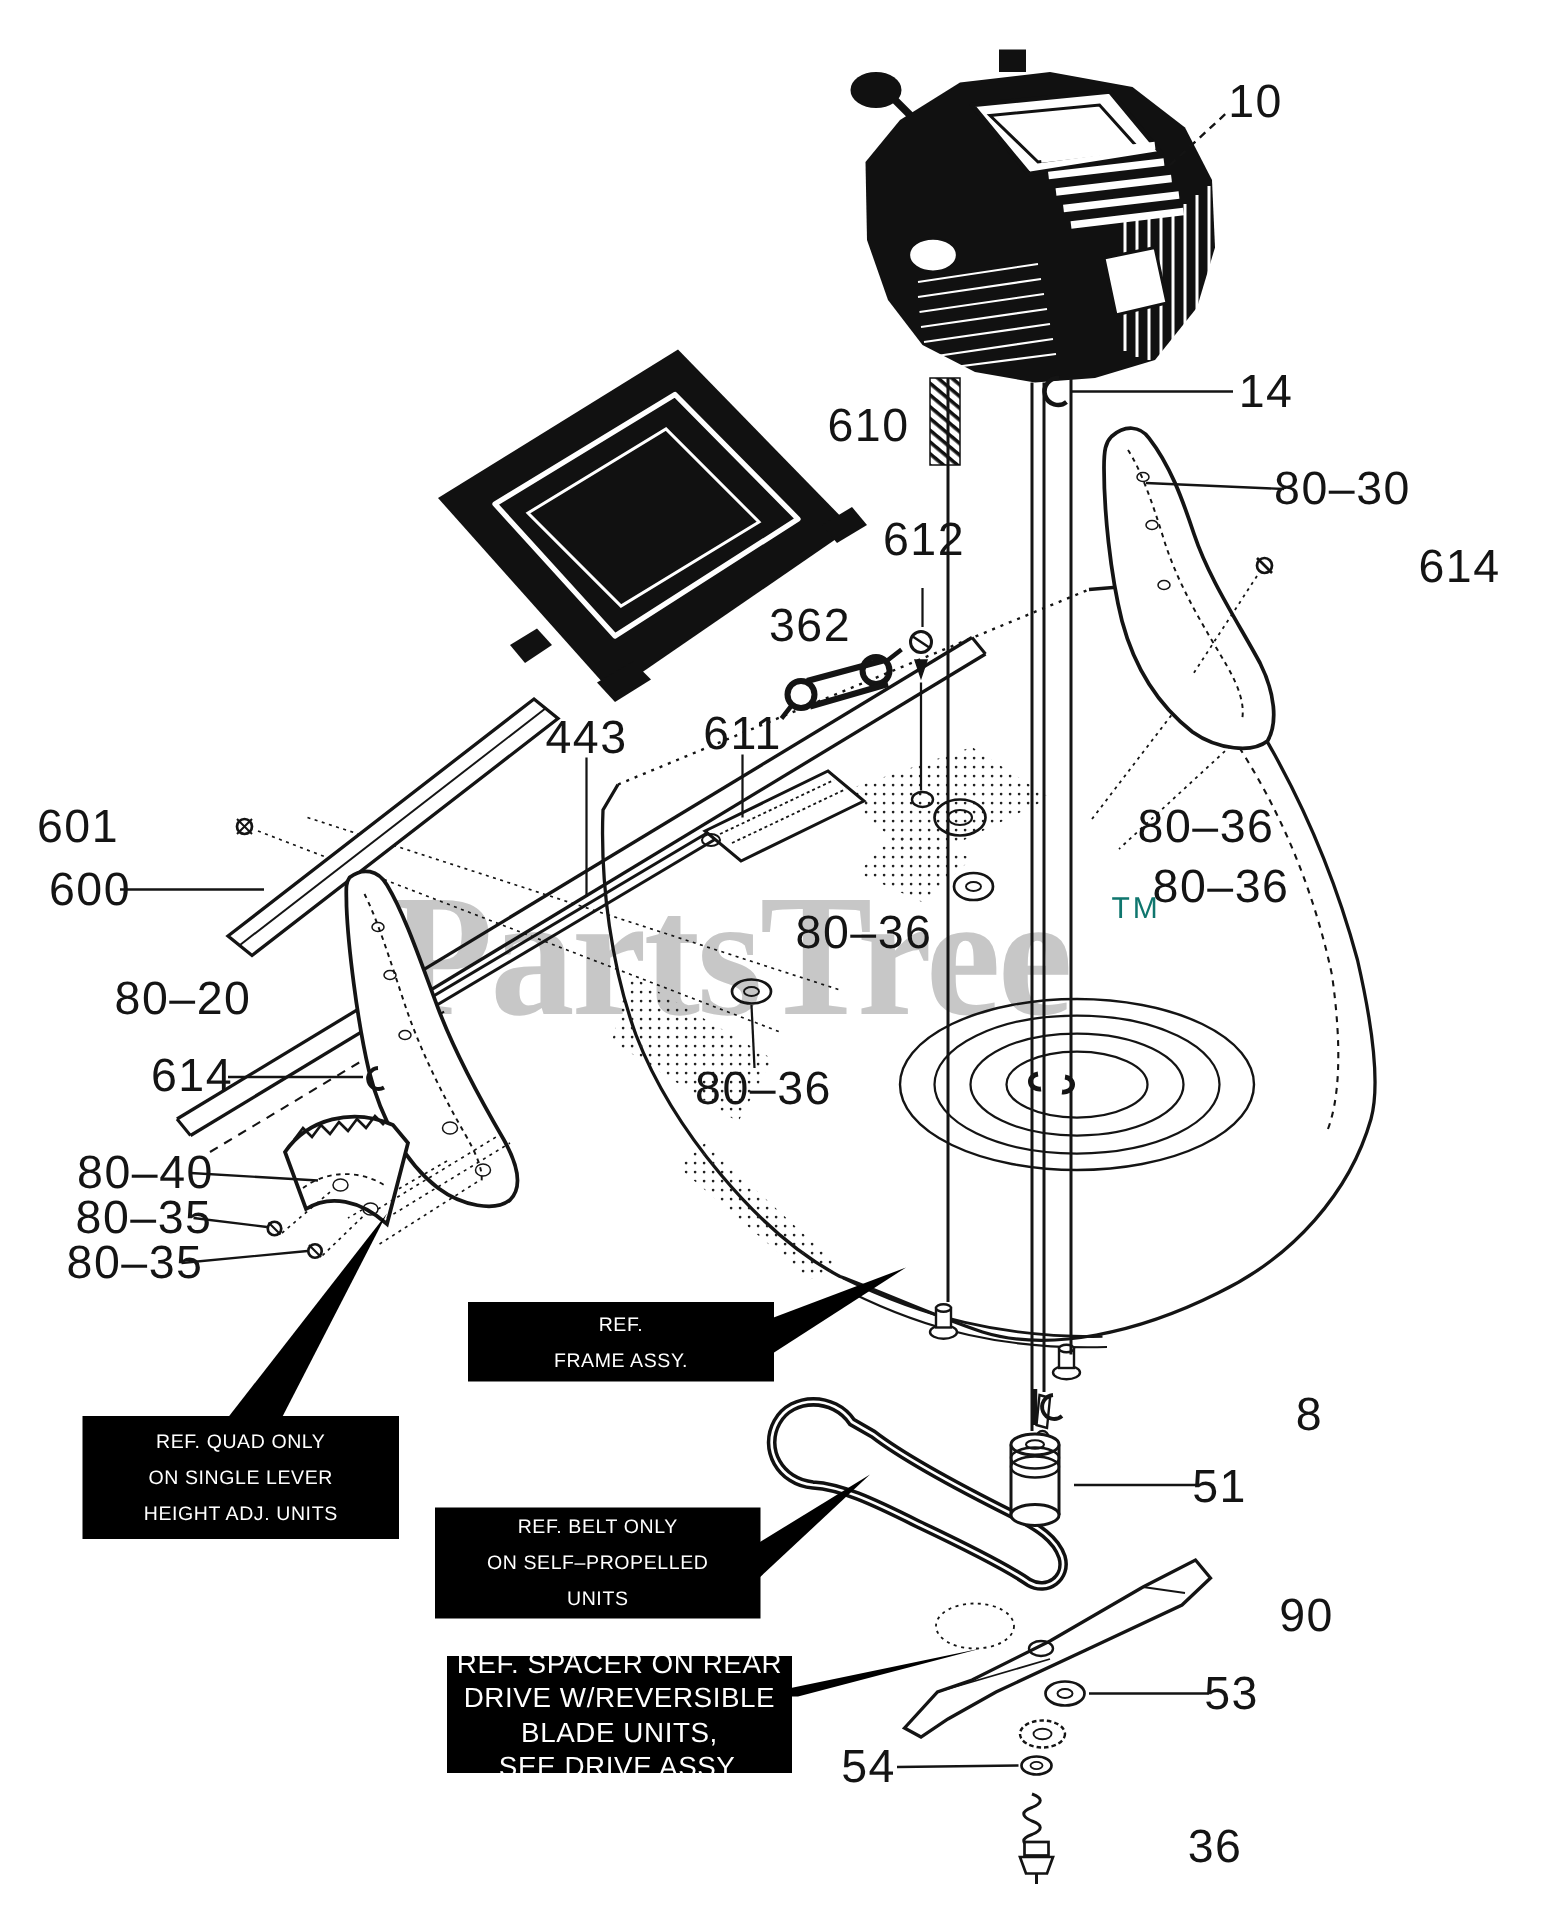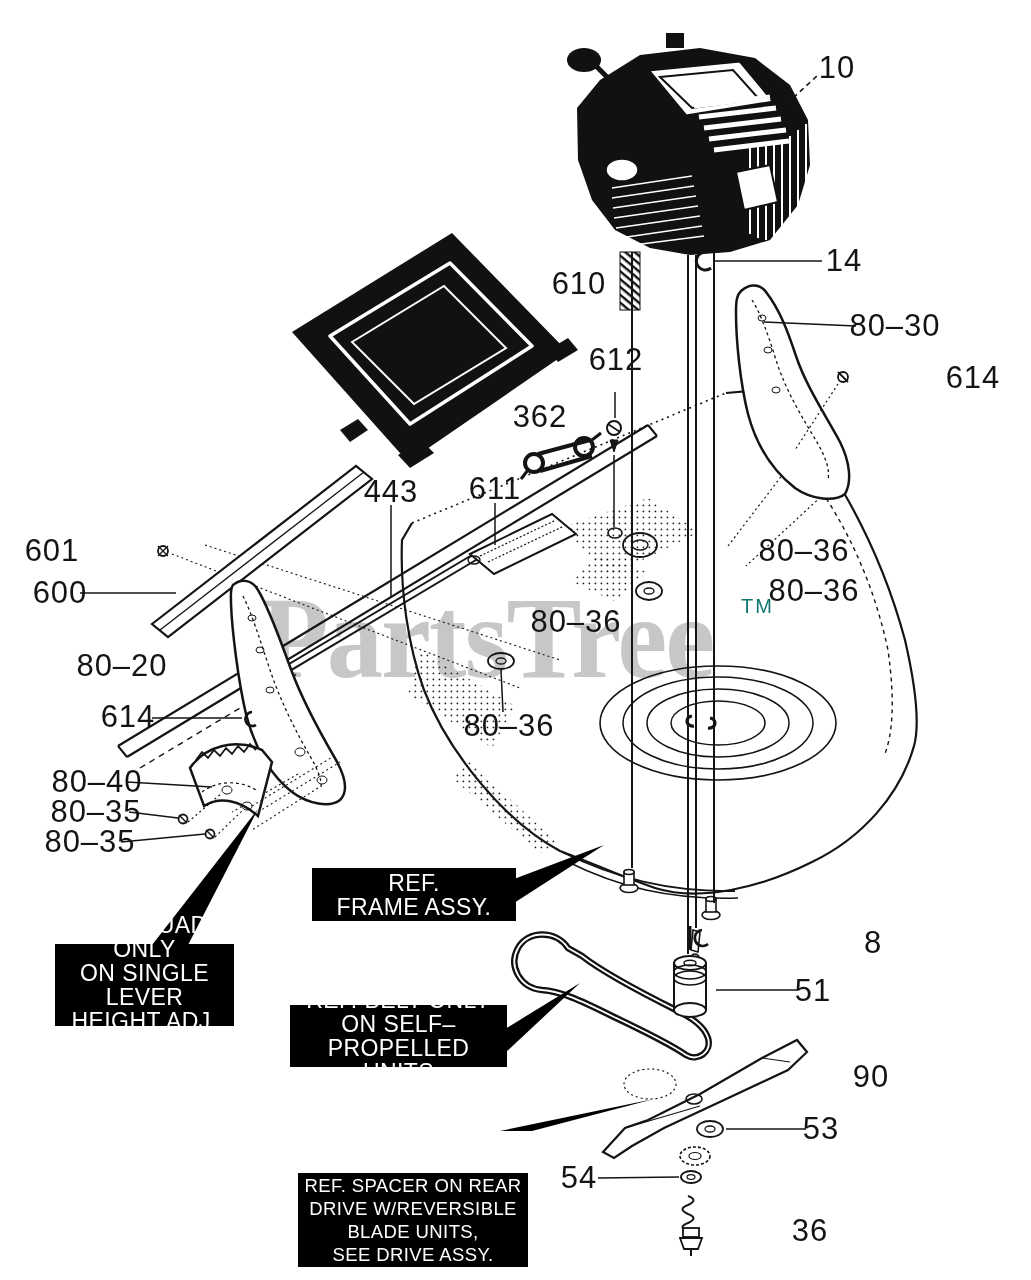--- a/index.html
+++ b/index.html
@@ -11,21 +11,21 @@
              transform:scaleX(.97);transform-origin:left top;white-space:nowrap;}
   #watermark-tm{position:absolute;left:741px;top:595px;z-index:0;
              font-family:"Liberation Sans",sans-serif;font-size:20px;
              letter-spacing:2px;color:#0f766e;}
   #art{position:absolute;left:0;top:0;z-index:1;}
   .plabel{position:absolute;z-index:2;transform:translate(-50%,-50%);
           font-size:31px;color:#141414;letter-spacing:1px;white-space:nowrap;}
   .callout{position:absolute;z-index:2;background:#000;color:#fff;
            display:flex;align-items:center;justify-content:center;
            text-align:center;white-space:pre-line;
-           font-size:23px;line-height:24px;letter-spacing:.4px;}
+           font-size:13px;line-height:24px;letter-spacing:.4px;}
   .callout.small{font-size:18.5px;line-height:23px;}
 </style>
 </head>
 <body>
 
 <div id="stage">
 
   <div id="watermark">PartsTree</div>
   <div id="watermark-tm">TM</div>
 
@@ -321,24 +321,24 @@
   <div class="plabel" style="left:814px;top:591px">80–36</div>
   <div class="plabel" style="left:873px;top:943px">8</div>
   <div class="plabel" style="left:813px;top:991px">51</div>
   <div class="plabel" style="left:871px;top:1077px">90</div>
   <div class="plabel" style="left:821px;top:1129px">53</div>
   <div class="plabel" style="left:579px;top:1178px">54</div>
   <div class="plabel" style="left:810px;top:1231px">36</div>
 
   <div class="callout" style="left:312px;top:868px;width:204px;height:53px">REF.
 FRAME ASSY.</div>
-  <div class="callout" style="left:55px;top:944px;width:179px;height:82px">REF. QUAD ONLY
+  <div class="callout" style="left:55px;top:944px;width:211px;height:82px">REF. QUAD ONLY
 ON SINGLE LEVER
 HEIGHT ADJ. UNITS</div>
-  <div class="callout" style="left:290px;top:1005px;width:217px;height:62px">REF. BELT ONLY
+  <div class="callout" style="left:290px;top:1005px;width:217px;height:74px">REF. BELT ONLY
 ON SELF–PROPELLED
 UNITS</div>
-  <div class="callout small" style="left:298px;top:1173px;width:230px;height:94px">REF. SPACER ON REAR
+  <div class="callout small" style="left:298px;top:1104px;width:230px;height:78px">REF. SPACER ON REAR
 DRIVE W/REVERSIBLE
 BLADE UNITS,
 SEE DRIVE ASSY.</div>
 
 </div>
 
 </body></html>

